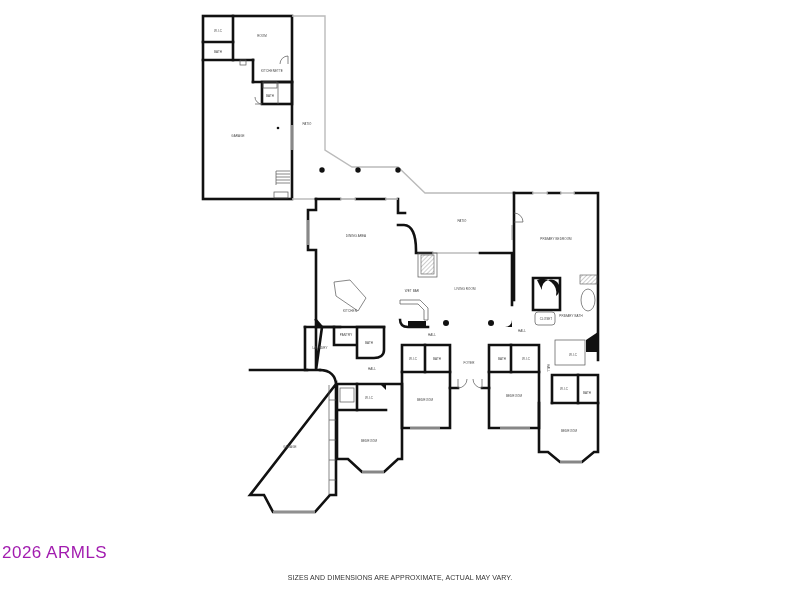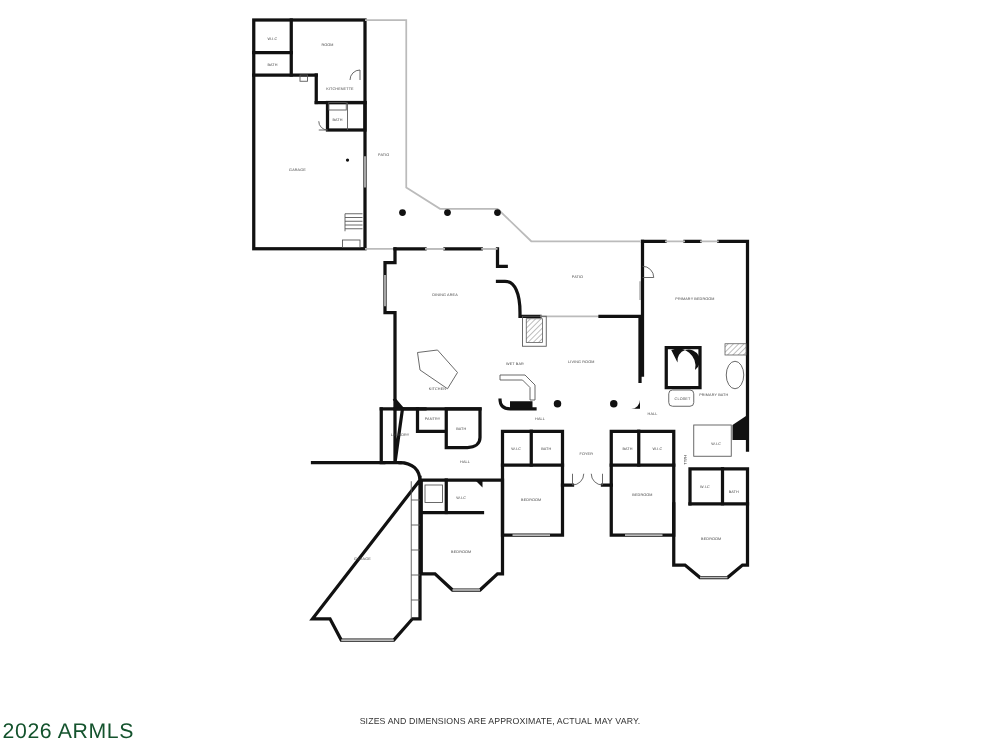--- a/index.html
+++ b/index.html
@@ -4,21 +4,21 @@
 <style>
   html,body{margin:0;padding:0;background:#ffffff;}
   body{width:800px;height:600px;position:relative;overflow:hidden;font-family:"Liberation Sans",sans-serif;}
   #plan{position:absolute;left:0;top:0;width:800px;height:600px;}
   .wall{stroke:#111;stroke-width:2.6;fill:none;stroke-linecap:square;}
   .thin{stroke:#555;stroke-width:0.7;fill:none;}
   .glass{stroke:#bbb;stroke-width:1.4;fill:none;}
   .lbl{font-family:"Liberation Sans",sans-serif;font-size:3px;fill:#444;text-anchor:middle;letter-spacing:0.1px;}
   .col{fill:#111;}
   .hatch{fill:url(#hatch);stroke:#555;stroke-width:0.6;}
-  .logo{position:absolute;left:2px;top:575px;font-family:"Liberation Sans",sans-serif;font-size:17px;color:#14532d;letter-spacing:0.5px;}
+  .logo{position:absolute;left:2px;top:543px;font-family:"Liberation Sans",sans-serif;font-size:17px;color:#a21caf;letter-spacing:0.5px;}
   .disclaimer{position:absolute;left:0;width:800px;top:574px;text-align:center;font-family:"Liberation Sans",sans-serif;font-size:7px;color:#333;letter-spacing:0.1px;}
 </style>
 </head>
 <body>
 
 <svg id="plan" viewBox="0 0 800 600" xmlns="http://www.w3.org/2000/svg">
   <defs>
     <pattern id="hatch" width="3" height="3" patternUnits="userSpaceOnUse" patternTransform="rotate(45)">
       <line x1="0" y1="0" x2="0" y2="3" stroke="#555" stroke-width="0.6"></line>
     </pattern>

